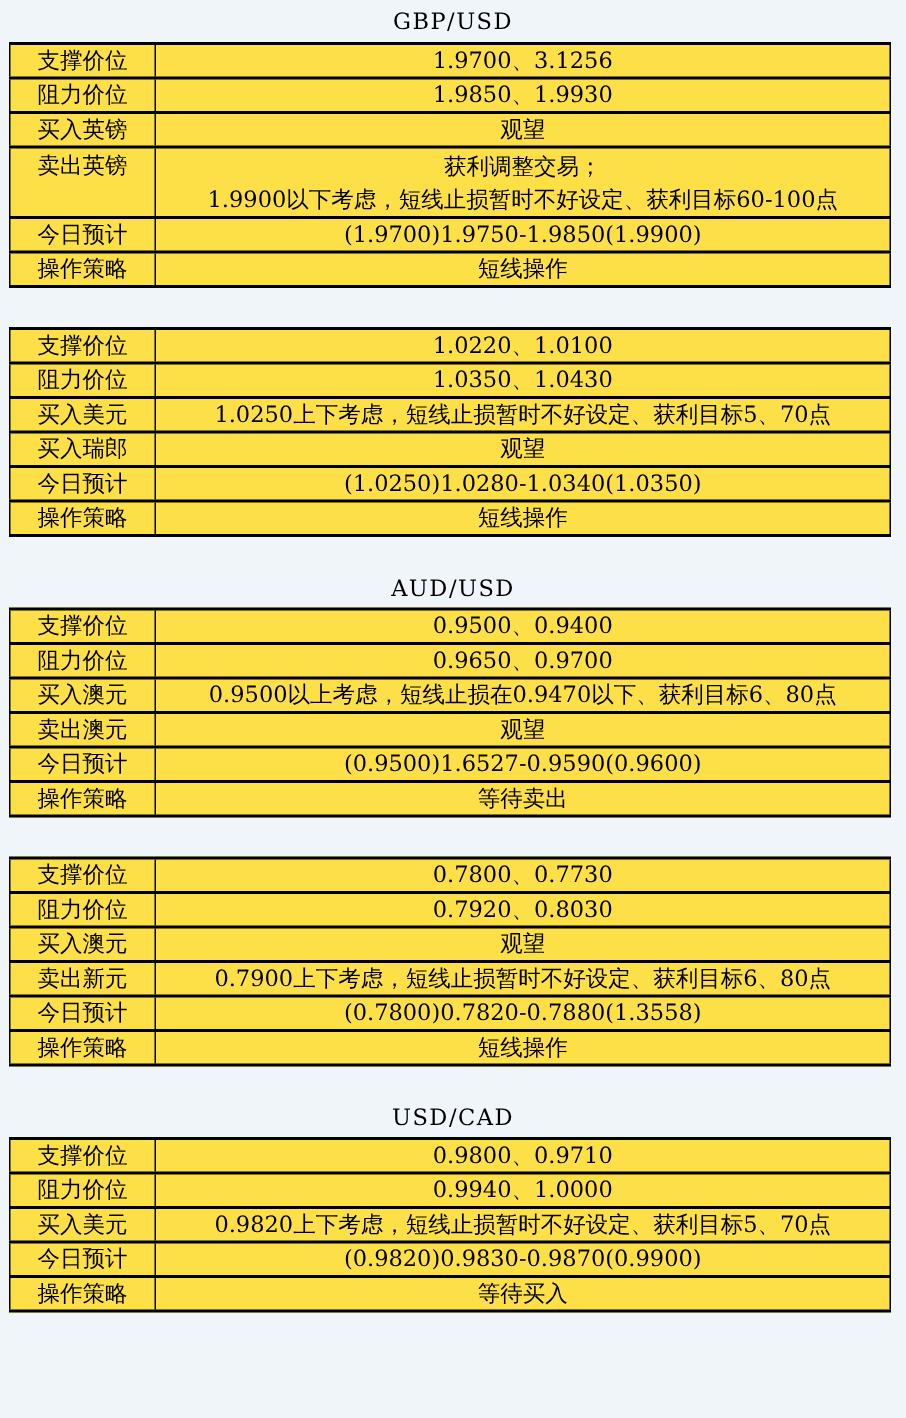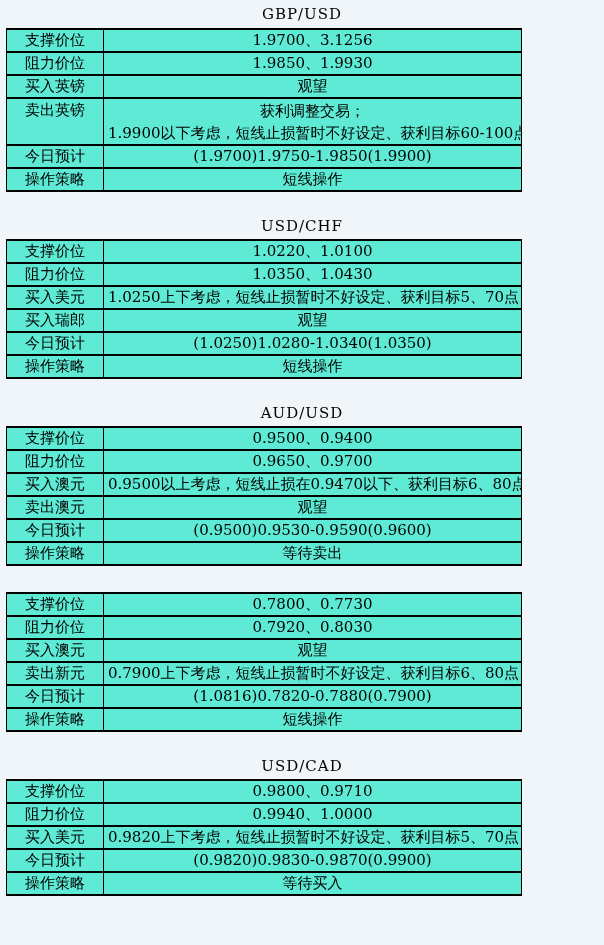--- a/index.html
+++ b/index.html
@@ -20,23 +20,23 @@
     text-align: center;
     font-size: 15px;
     line-height: 16px;
     margin: 0 0 5px 0;
     letter-spacing: 1px;
   }
   .section-first .title { margin-bottom: 6px; }
   table.strategy-table {
     border-collapse: collapse;
     table-layout: fixed;
-    width: 516px;
+    width: 588px;
     margin-left: 6px;
-    background: #5eead4;
+    background: #fde047;
   }
   table.strategy-table td {
     border: solid #000000;
     border-width: 2px 1px;
     padding: 0 4px;
     text-align: center;
     vertical-align: middle;
     height: 21px;
     line-height: 21px;
     font-size: 15px;
@@ -85,21 +85,20 @@
         </tr>
         <tr>
           <td class="label">操作策略</td>
           <td class="value">短线操作</td>
         </tr>
       </tbody>
     </table>
   </div>
 
   <div class="section">
-    <div class="title">USD/CHF</div>
     <table class="strategy-table">
       <tbody>
         <tr>
           <td class="label">支撑价位</td>
           <td class="value">1.0220、1.0100</td>
         </tr>
         <tr>
           <td class="label">阻力价位</td>
           <td class="value">1.0350、1.0430</td>
         </tr>
@@ -138,21 +137,21 @@
         <tr>
           <td class="label">买入澳元</td>
           <td class="value">0.9500以上考虑，短线止损在0.9470以下、获利目标6、80点</td>
         </tr>
         <tr>
           <td class="label">卖出澳元</td>
           <td class="value">观望</td>
         </tr>
         <tr>
           <td class="label">今日预计</td>
-          <td class="value">(0.9500)0.9530-0.9590(0.9600)</td>
+          <td class="value">(0.9500)1.6527-0.9590(0.9600)</td>
         </tr>
         <tr>
           <td class="label">操作策略</td>
           <td class="value">等待卖出</td>
         </tr>
       </tbody>
     </table>
   </div>
 
   <div class="section">
@@ -169,21 +168,21 @@
         <tr>
           <td class="label">买入澳元</td>
           <td class="value">观望</td>
         </tr>
         <tr>
           <td class="label">卖出新元</td>
           <td class="value">0.7900上下考虑，短线止损暂时不好设定、获利目标6、80点</td>
         </tr>
         <tr>
           <td class="label">今日预计</td>
-          <td class="value">(1.0816)0.7820-0.7880(0.7900)</td>
+          <td class="value">(0.7800)0.7820-0.7880(1.3558)</td>
         </tr>
         <tr>
           <td class="label">操作策略</td>
           <td class="value">短线操作</td>
         </tr>
       </tbody>
     </table>
   </div>
 
   <div class="section">

